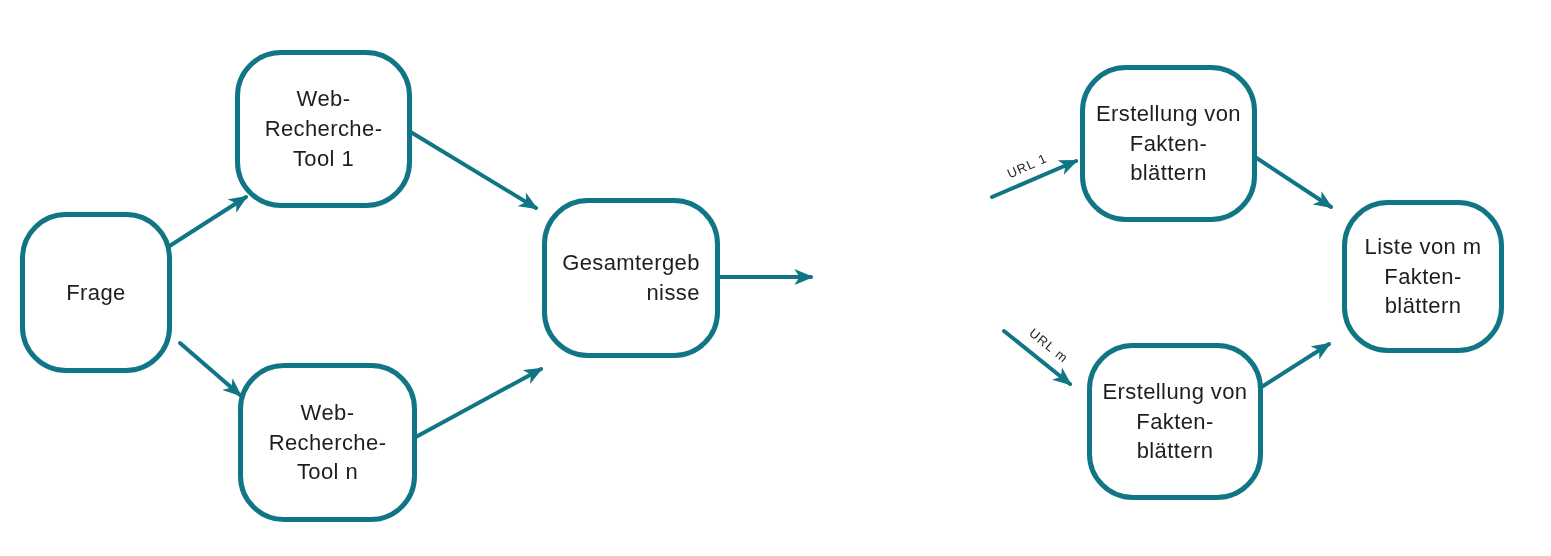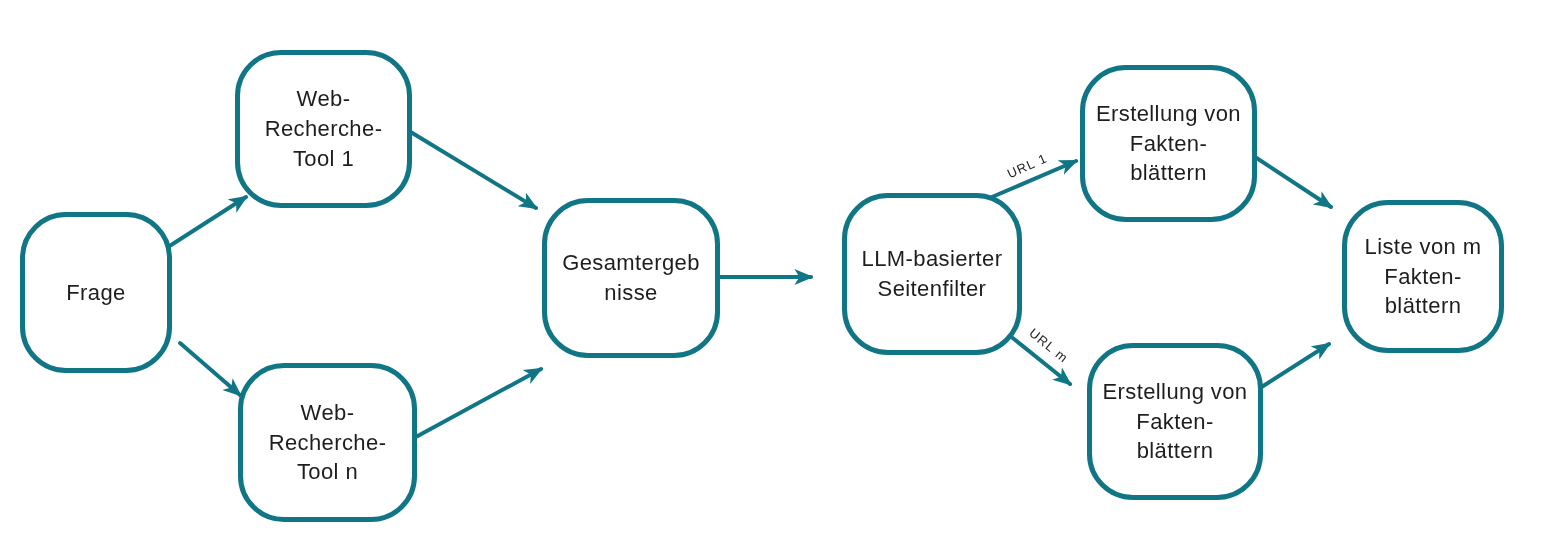--- a/index.html
+++ b/index.html
@@ -49,21 +49,21 @@
     text-align: center;
     font-size: 22px;
     line-height: 1.36;
     letter-spacing: 0.4px;
     color: var(--text);
   }
   .node .node-label { white-space: pre-line; }
   .n-frage       { left:   20px; top: 212px; width: 152px; height: 161px; }
   .n-tool1       { left:  235px; top:  50px; width: 177px; height: 158px; }
   .n-tooln       { left:  238px; top: 363px; width: 179px; height: 159px; }
-  .n-gesamt      { left:  542px; top: 198px; width: 178px; height: 160px; }
+  .n-gesamt      { left:  542px; top: 198px; width: 178px; height: 160px; text-align: right; }
   .n-llm         { left:  842px; top: 193px; width: 180px; height: 162px; }
   .n-ersttop     { left: 1080px; top:  65px; width: 177px; height: 157px; }
   .n-erstbottom  { left: 1087px; top: 343px; width: 176px; height: 157px; }
   .n-liste       { left: 1342px; top: 200px; width: 162px; height: 153px; }
 </style>
 </head>
 <body>
 
 <div class="canvas">
 
@@ -102,24 +102,20 @@
     <span class="node-label">Web-
 Recherche-
 Tool n</span>
   </div>
 
   <div class="node n-gesamt">
     <span class="node-label">Gesamtergeb
 nisse</span>
   </div>
 
-  <div class="node n-llm">
-    <span class="node-label">LLM-basierter
-Seitenfilter</span>
-  </div>
 
   <div class="node n-ersttop">
     <span class="node-label">Erstellung von
 Fakten-
 blättern</span>
   </div>
 
   <div class="node n-erstbottom">
     <span class="node-label">Erstellung von
 Fakten-

